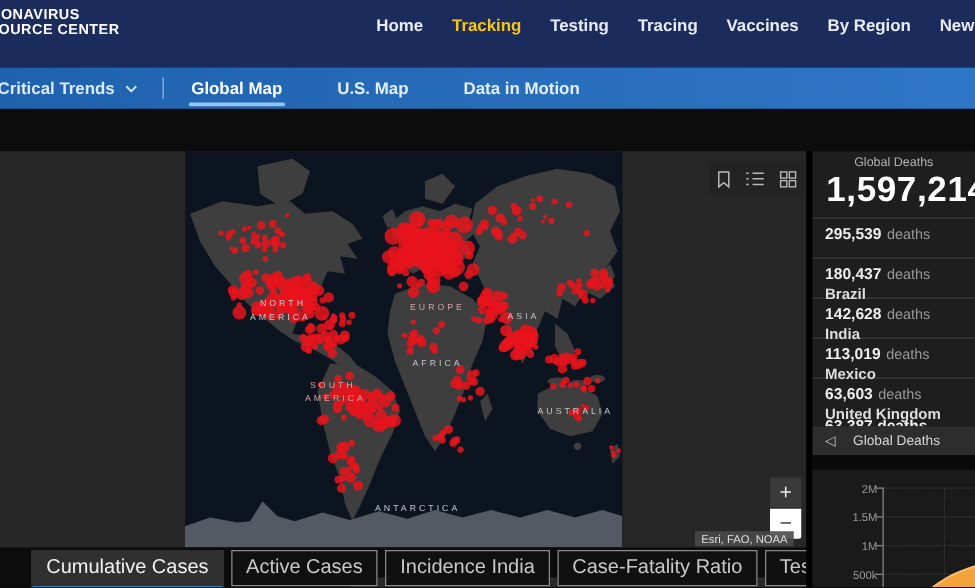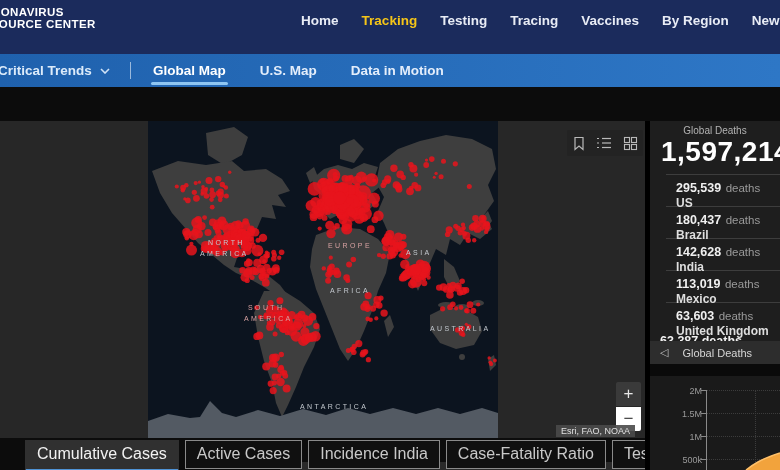--- a/index.html
+++ b/index.html
@@ -14,21 +14,21 @@
   #topnav-links { right:-7px; top:13px; display:flex; gap:23px; white-space:nowrap; }
   .tn-item { color:#e8ecf5; font-size:13.5px; font-weight:bold; cursor:pointer; }
   .tn-item.active { color:#f5c518; }
 
   
   #subnav { left:0; top:54px; width:780px; height:33px;
     background:linear-gradient(90deg,#1f61ad,#2e77c6); overflow:hidden; }
   #ct-menu { left:-2px; top:0; height:33px; display:flex; align-items:center; gap:8px;
     color:#dcebfa; font-size:13.5px; font-weight:bold; cursor:pointer; }
   #sn-divider { left:130px; top:8px; width:1px; height:17px; background:rgba(255,255,255,.55); }
-  #sn-tabs { left:153px; top:0; height:33px; display:flex; gap:34px; align-items:center; }
+  #sn-tabs { left:153px; top:0; height:33px; display:flex; gap:44px; align-items:center; }
   .sn-tab { position:relative; color:#e4eefb; font-size:13.5px; font-weight:bold; height:33px;
     display:flex; align-items:center; cursor:pointer; }
   .sn-tab.active { color:#ffffff; }
   .sn-tab.active::after { content:""; position:absolute; left:-2px; right:-2px; bottom:2px;
     height:3px; background:#8fc6f2; border-radius:2px; }
 
   
   #titlebar { left:0; top:87px; width:780px; height:34px; background:#262626; overflow:hidden;
     display:flex; align-items:center; border-bottom:2px solid #0a0a0a; }
   #titlebar span { color:#c6c6c6; font-size:16px; padding-left:4px; white-space:nowrap; }
@@ -65,21 +65,21 @@
   .btab.active { background:#303030; border:1px solid #303030; border-bottom:3px solid #4f93d6;
     color:#f2f2f2; padding-bottom:6px; }
 
   
   #sidebar { left:645px; top:121px; width:135px; height:349px; background:#1e1e1e;
     border-left:5px solid #000; overflow:hidden; }
   #sb-header { top:4px; left:0; width:130px; text-align:center; color:#b3b3b3; font-size:10px; }
   #sb-total { top:15px; left:0; width:130px; height:36px; overflow:hidden; white-space:nowrap;
     color:#ffffff; font-size:28px; font-weight:bold; padding-left:11px; letter-spacing:.5px; }
   #sb-rows { top:53px; left:0; width:130px; }
-  .sb-row { height:32px; border-top:1px solid #3d3d3d; padding:3px 0 0 10px; cursor:pointer;margin-left:16px; }
+  .sb-row { height:32px; border-top:1px solid #3d3d3d; padding:3px 0 0 10px; cursor:pointer; }
   .sb-val { color:#f0f0f0; font-size:12.5px; font-weight:bold; }
   .sb-suffix { color:#9a9a9a; font-size:11.5px; font-weight:normal; }
   .sb-country { color:#dedede; font-size:12px; font-weight:bold; line-height:14px; }
   #sb-partial { top:213px; left:0; width:130px; height:7px; overflow:hidden; padding-left:10px;
     color:#f0f0f0; font-size:12.5px; font-weight:bold; }
   #sb-footer { top:220px; left:0; width:130px; height:23px; background:#2d2d2d;
     display:flex; align-items:center; cursor:pointer; }
   #sb-footer .tri { color:#c4c4c4; font-size:11px; margin-left:10px; }
   #sb-footer .lbl { flex:1; text-align:center; color:#d6d6d6; font-size:11px; padding-right:14px; }
   #sb-gap { top:243px; left:0; width:130px; height:12px; background:#0a0a0a; }
@@ -813,21 +813,20 @@
     </div>
   </div>
 
   <div id="sidebar" class="abs">
     <div id="sb-header" class="abs">Global Deaths</div>
     <div id="sb-total" class="abs">1,597,214</div>
 
     <div id="sb-rows" class="abs">
       <div class="sb-row">
         <div><span class="sb-val">295,539</span> <span class="sb-suffix">deaths</span></div>
-        <div class="sb-country">US</div>
       </div>
       <div class="sb-row">
         <div><span class="sb-val">180,437</span> <span class="sb-suffix">deaths</span></div>
         <div class="sb-country">Brazil</div>
       </div>
       <div class="sb-row">
         <div><span class="sb-val">142,628</span> <span class="sb-suffix">deaths</span></div>
         <div class="sb-country">India</div>
       </div>
       <div class="sb-row">

